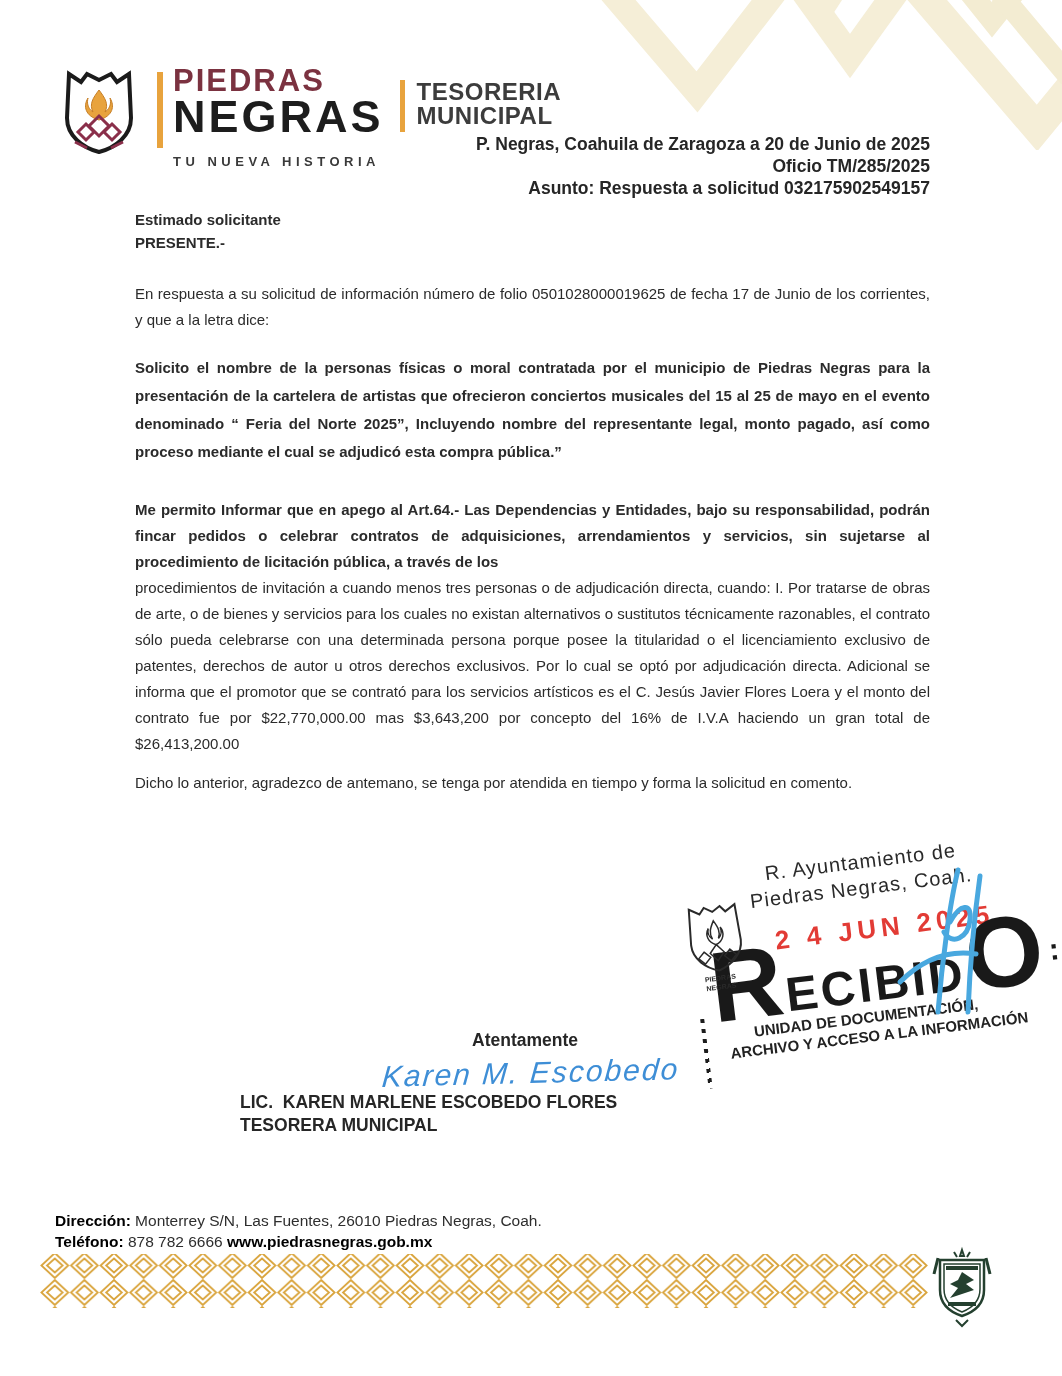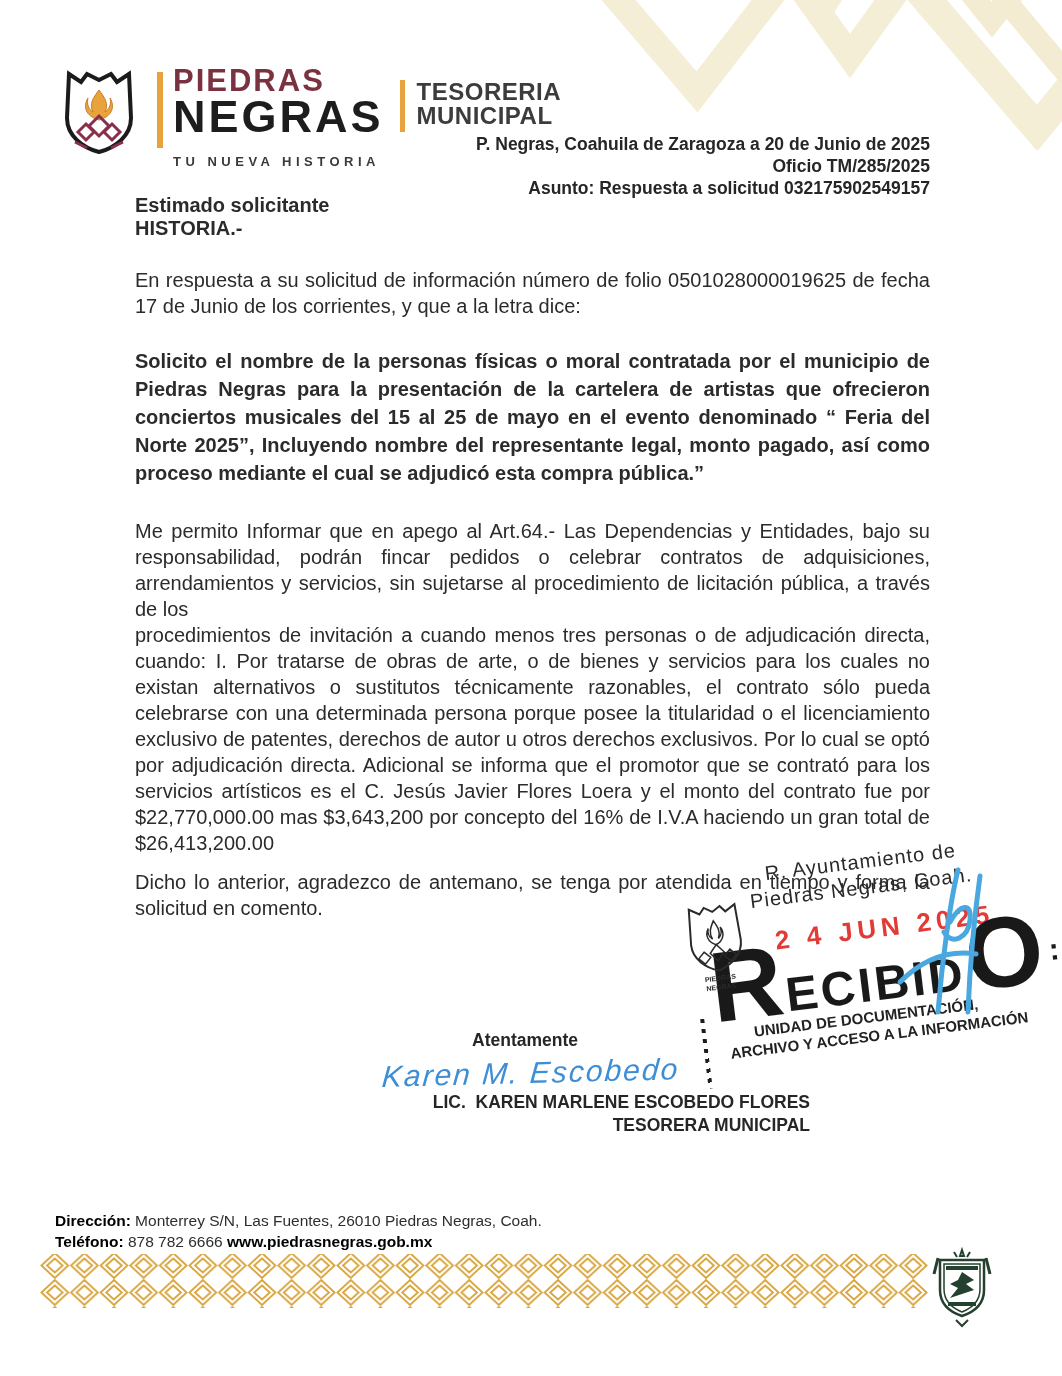--- a/index.html
+++ b/index.html
@@ -18,35 +18,35 @@
   .wordmark { display:flex; flex-direction:column; }
   .wm-piedras { font-size:31px; font-weight:bold; letter-spacing:2px; color:#7b3240; line-height:30px; }
   .wm-negras  { font-size:45px; font-weight:bold; letter-spacing:3px; color:#1d1d1d; line-height:42px; }
   .wm-tag     { font-size:13px; font-weight:bold; letter-spacing:4.5px; color:#3a3a3a; margin-top:16px; }
   .gold-bar2 { width:5px; height:52px; background:#e8a33d; margin:14px 12px 0 16px; }
   .dept { display:flex; flex-direction:column; margin-top:14px;justify-content:space-between; }
   .dept div { font-size:24px; font-weight:800; letter-spacing:0.5px; color:#3c3c3c; line-height:24px; }
   
   .meta { position:absolute; right:132px; top:133px; text-align:right; font-weight:bold; font-size:17.5px; line-height:22px; color:#262626;margin-left:33px; }
   
-  .content { position:absolute; left:135px; top:194px; width:795px; font-size:20px; line-height:26px; color:#2b2b2b; }
+  .content { position:absolute; left:135px; top:208px; width:795px; font-size:15px; line-height:26px; color:#2b2b2b; }
   .sal { font-weight:bold; line-height:23px; }
   .p1 { margin-top:27px; text-align:justify; }
-  .quote { margin-top:28px; font-weight:bold; text-align:justify; line-height:28px; }
-  .p2a { margin-top:31px; text-align:justify; }
+  .quote { margin-top:21px; font-weight:bold; text-align:justify; line-height:28px; }
+  .p2a { margin-top:31px; text-align:justify;font-weight:bold; }
   .p2b { text-align:justify; }
   .p3 { margin-top:13px; text-align:justify; }
   
   .closing { position:absolute; left:240px; top:1030px; width:570px; text-align:center; font-weight:bold; font-size:17.5px; }
   .handwritten {
     position:absolute; left:382px; top:1056px; width:300px;
     font-style:italic; font-size:30px; color:#3e8ed6;
     transform:rotate(-1.5deg) skewX(-6deg); letter-spacing:2px; white-space:nowrap;
   }
-  .sig-block { position:absolute; left:240px; top:1091px; width:570px; text-align:right; font-weight:bold; font-size:17.5px; line-height:23px; }
+  .sig-block { position:absolute; left:240px; top:1091px; width:570px; text-align:left; font-weight:bold; font-size:17.5px; line-height:23px; }
   
   .stamp { position:absolute; left:668px; top:872px; width:400px; transform:rotate(-7deg); transform-origin:left top; color:#1c1c1c; }
   .stamp-shield { position:absolute; left:6px; top:36px; width:66px; height:92px; }
   .stamp-org { margin-left:96px; font-size:20px; line-height:26px; color:#2a2a2a; letter-spacing:1px; white-space:nowrap; }
   .stamp-org .o2 { margin-left:-18px; }
   .stamp-date { margin:14px 0 0 98px; color:#e23b35; font-weight:bold; font-size:26px; letter-spacing:5px; white-space:nowrap; }
   .recibido { display:flex; align-items:flex-end; margin:-16px 0 0 28px; font-weight:900; color:#191919; }
   .rec-big { font-size:100px; line-height:0.78; letter-spacing:0; }
   .rec-mid { font-size:48px; line-height:0.9; letter-spacing:3px; margin:0 2px 1px 2px; }
   .rec-colon { font-size:30px; font-weight:900; margin:0 0 18px 6px; letter-spacing:0; }
@@ -107,21 +107,21 @@
 
   <div class="meta">
     <div>P. Negras, Coahuila de Zaragoza a 20 de Junio de 2025</div>
     <div>Oficio TM/285/2025</div>
     <div>Asunto: Respuesta a solicitud 032175902549157</div>
   </div>
 
   <div class="content">
     <div class="sal">
       <div>Estimado solicitante</div>
-      <div>HISTORIA.-</div>
+      <div>PRESENTE.-</div>
     </div>
     <p class="p1">En respuesta a su solicitud de información número de folio 0501028000019625 de fecha 17 de Junio de los corrientes, y que a la letra dice:</p>
     <p class="quote">Solicito el nombre de la personas físicas o moral contratada por el municipio de Piedras Negras para la presentación de la cartelera de artistas que ofrecieron conciertos musicales del 15 al 25 de mayo en el evento denominado “ Feria del Norte 2025”, Incluyendo nombre del representante legal, monto pagado, así como proceso mediante el cual se adjudicó esta compra pública.”</p>
     <p class="p2a">Me permito Informar que en apego al Art.64.- Las Dependencias y Entidades, bajo su responsabilidad, podrán fincar pedidos o celebrar contratos de adquisiciones, arrendamientos y servicios, sin sujetarse al procedimiento de licitación pública, a través de los</p>
     <p class="p2b">procedimientos de invitación a cuando menos tres personas o de adjudicación directa, cuando: I. Por tratarse de obras de arte, o de bienes y servicios para los cuales no existan alternativos o sustitutos técnicamente razonables, el contrato sólo pueda celebrarse con una determinada persona porque posee la titularidad o el licenciamiento exclusivo de patentes, derechos de autor u otros derechos exclusivos. Por lo cual se optó por adjudicación directa. Adicional se informa que el promotor que se contrató para los servicios artísticos es el C. Jesús Javier Flores Loera y el monto del contrato fue por $22,770,000.00 mas $3,643,200 por concepto del 16% de I.V.A haciendo un gran total de $26,413,200.00</p>
     <p class="p3">Dicho lo anterior, agradezco de antemano, se tenga por atendida en tiempo y forma la solicitud en comento.</p>
   </div>
 
   <div class="stamp">
     <svg class="stamp-shield" viewBox="0 0 66 92">

